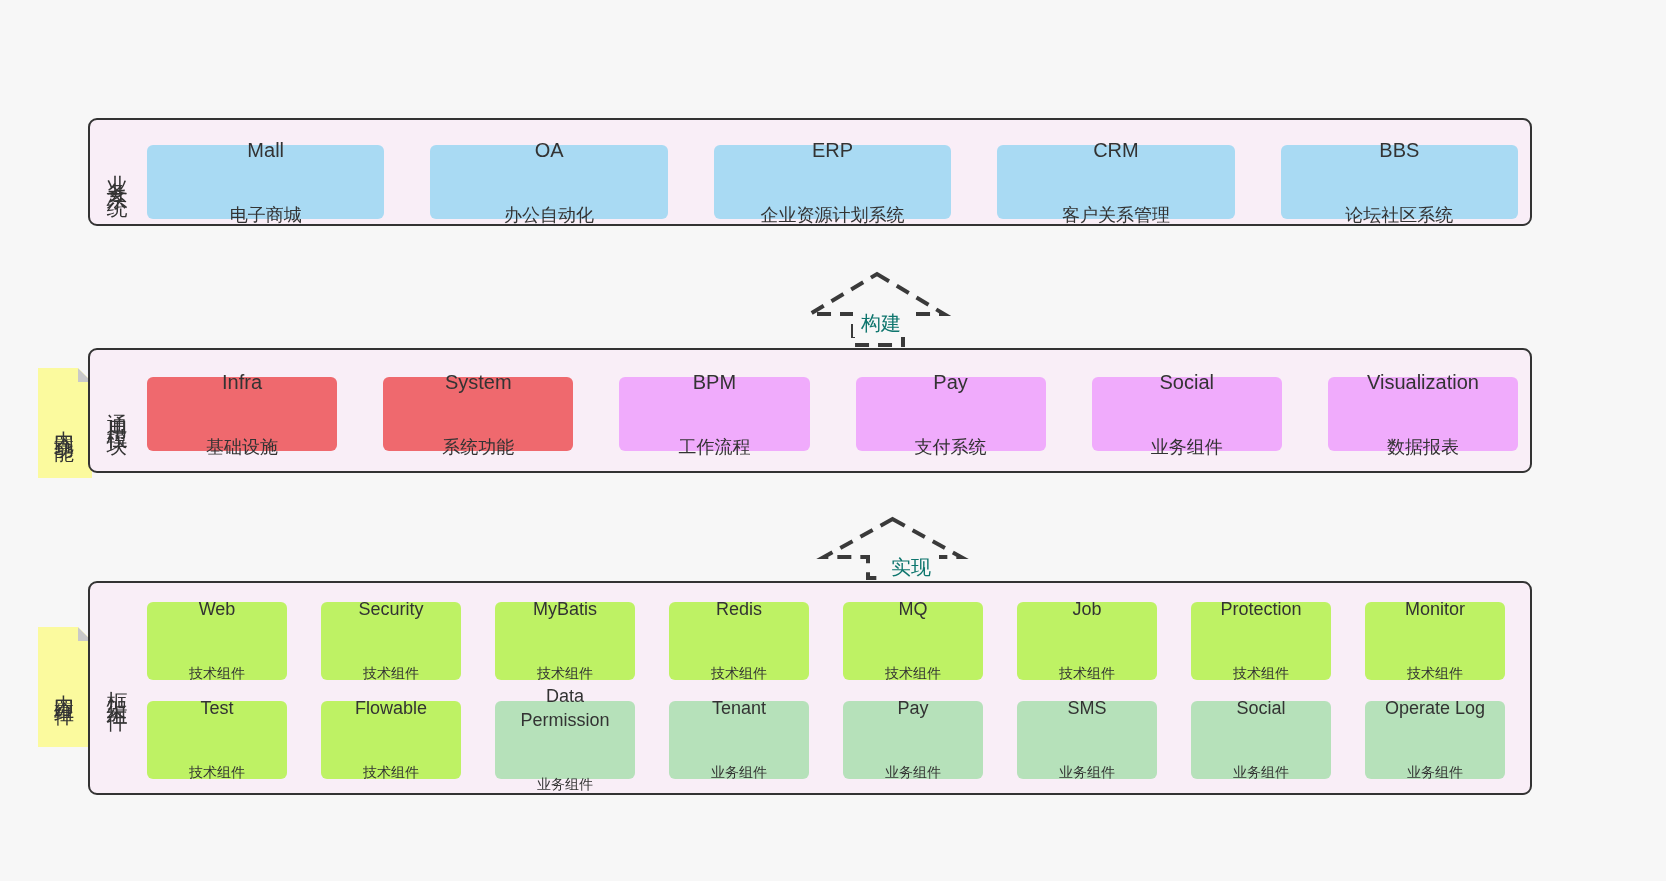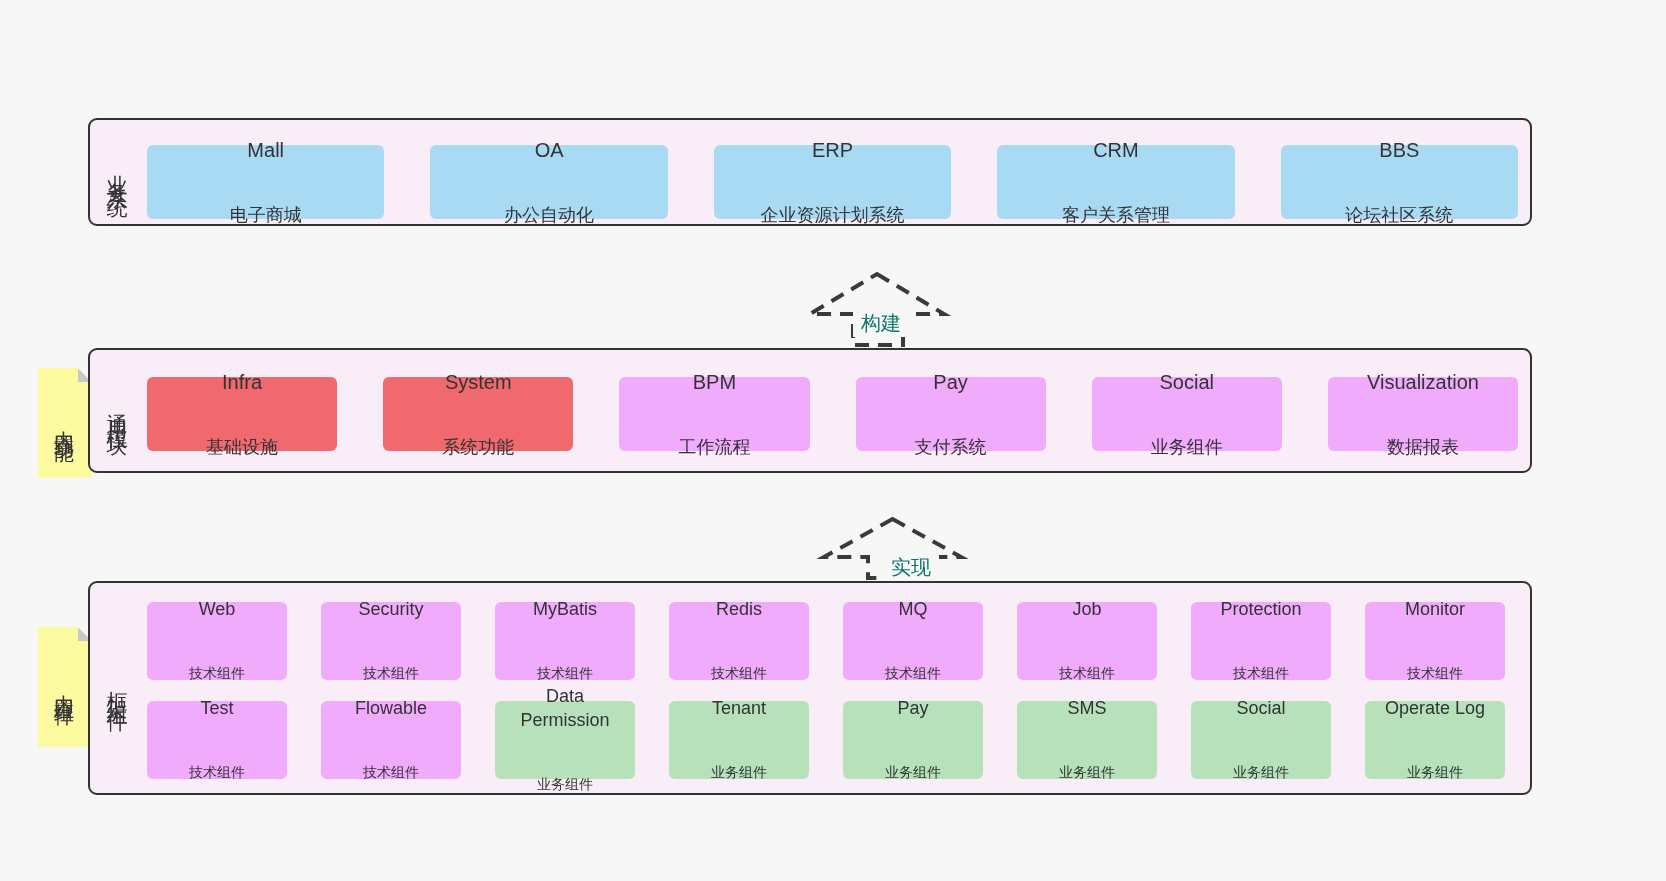--- a/index.html
+++ b/index.html
@@ -37,21 +37,21 @@
   .comp-rows { position:absolute; left:57px; top:19px; width:1358px; display:flex; flex-direction:column; gap:21px; }
   .comp-row  { display:flex; gap:34px; height:78px; }
   .comp-row .box { padding:2px 12px; }
   .comp-row .box .en { font-size:18px; line-height:24px; }
   .comp-row .box .zh { font-size:14px; line-height:24px; }
 
   
   .blue   { background:#a9daf3; }
   .red    { background:#ef696e; }
   .pink   { background:#f0abfc; }
-  .green  { background:#f0abfc; }
+  .green  { background:#bef264; }
   .lgreen { background:#b6e1ba; }
 
   
   .note {
     position:absolute; left:38px; width:54px; background:#fbfa9e; z-index:0;
     display:flex; align-items:center; justify-content:center;
     clip-path:polygon(0 0, calc(100% - 14px) 0, 100% 14px, 100% 100%, 0 100%);
   }
   .note-mid    { top:368px; height:110px; }
   .note-bottom { top:627px; height:120px; }

